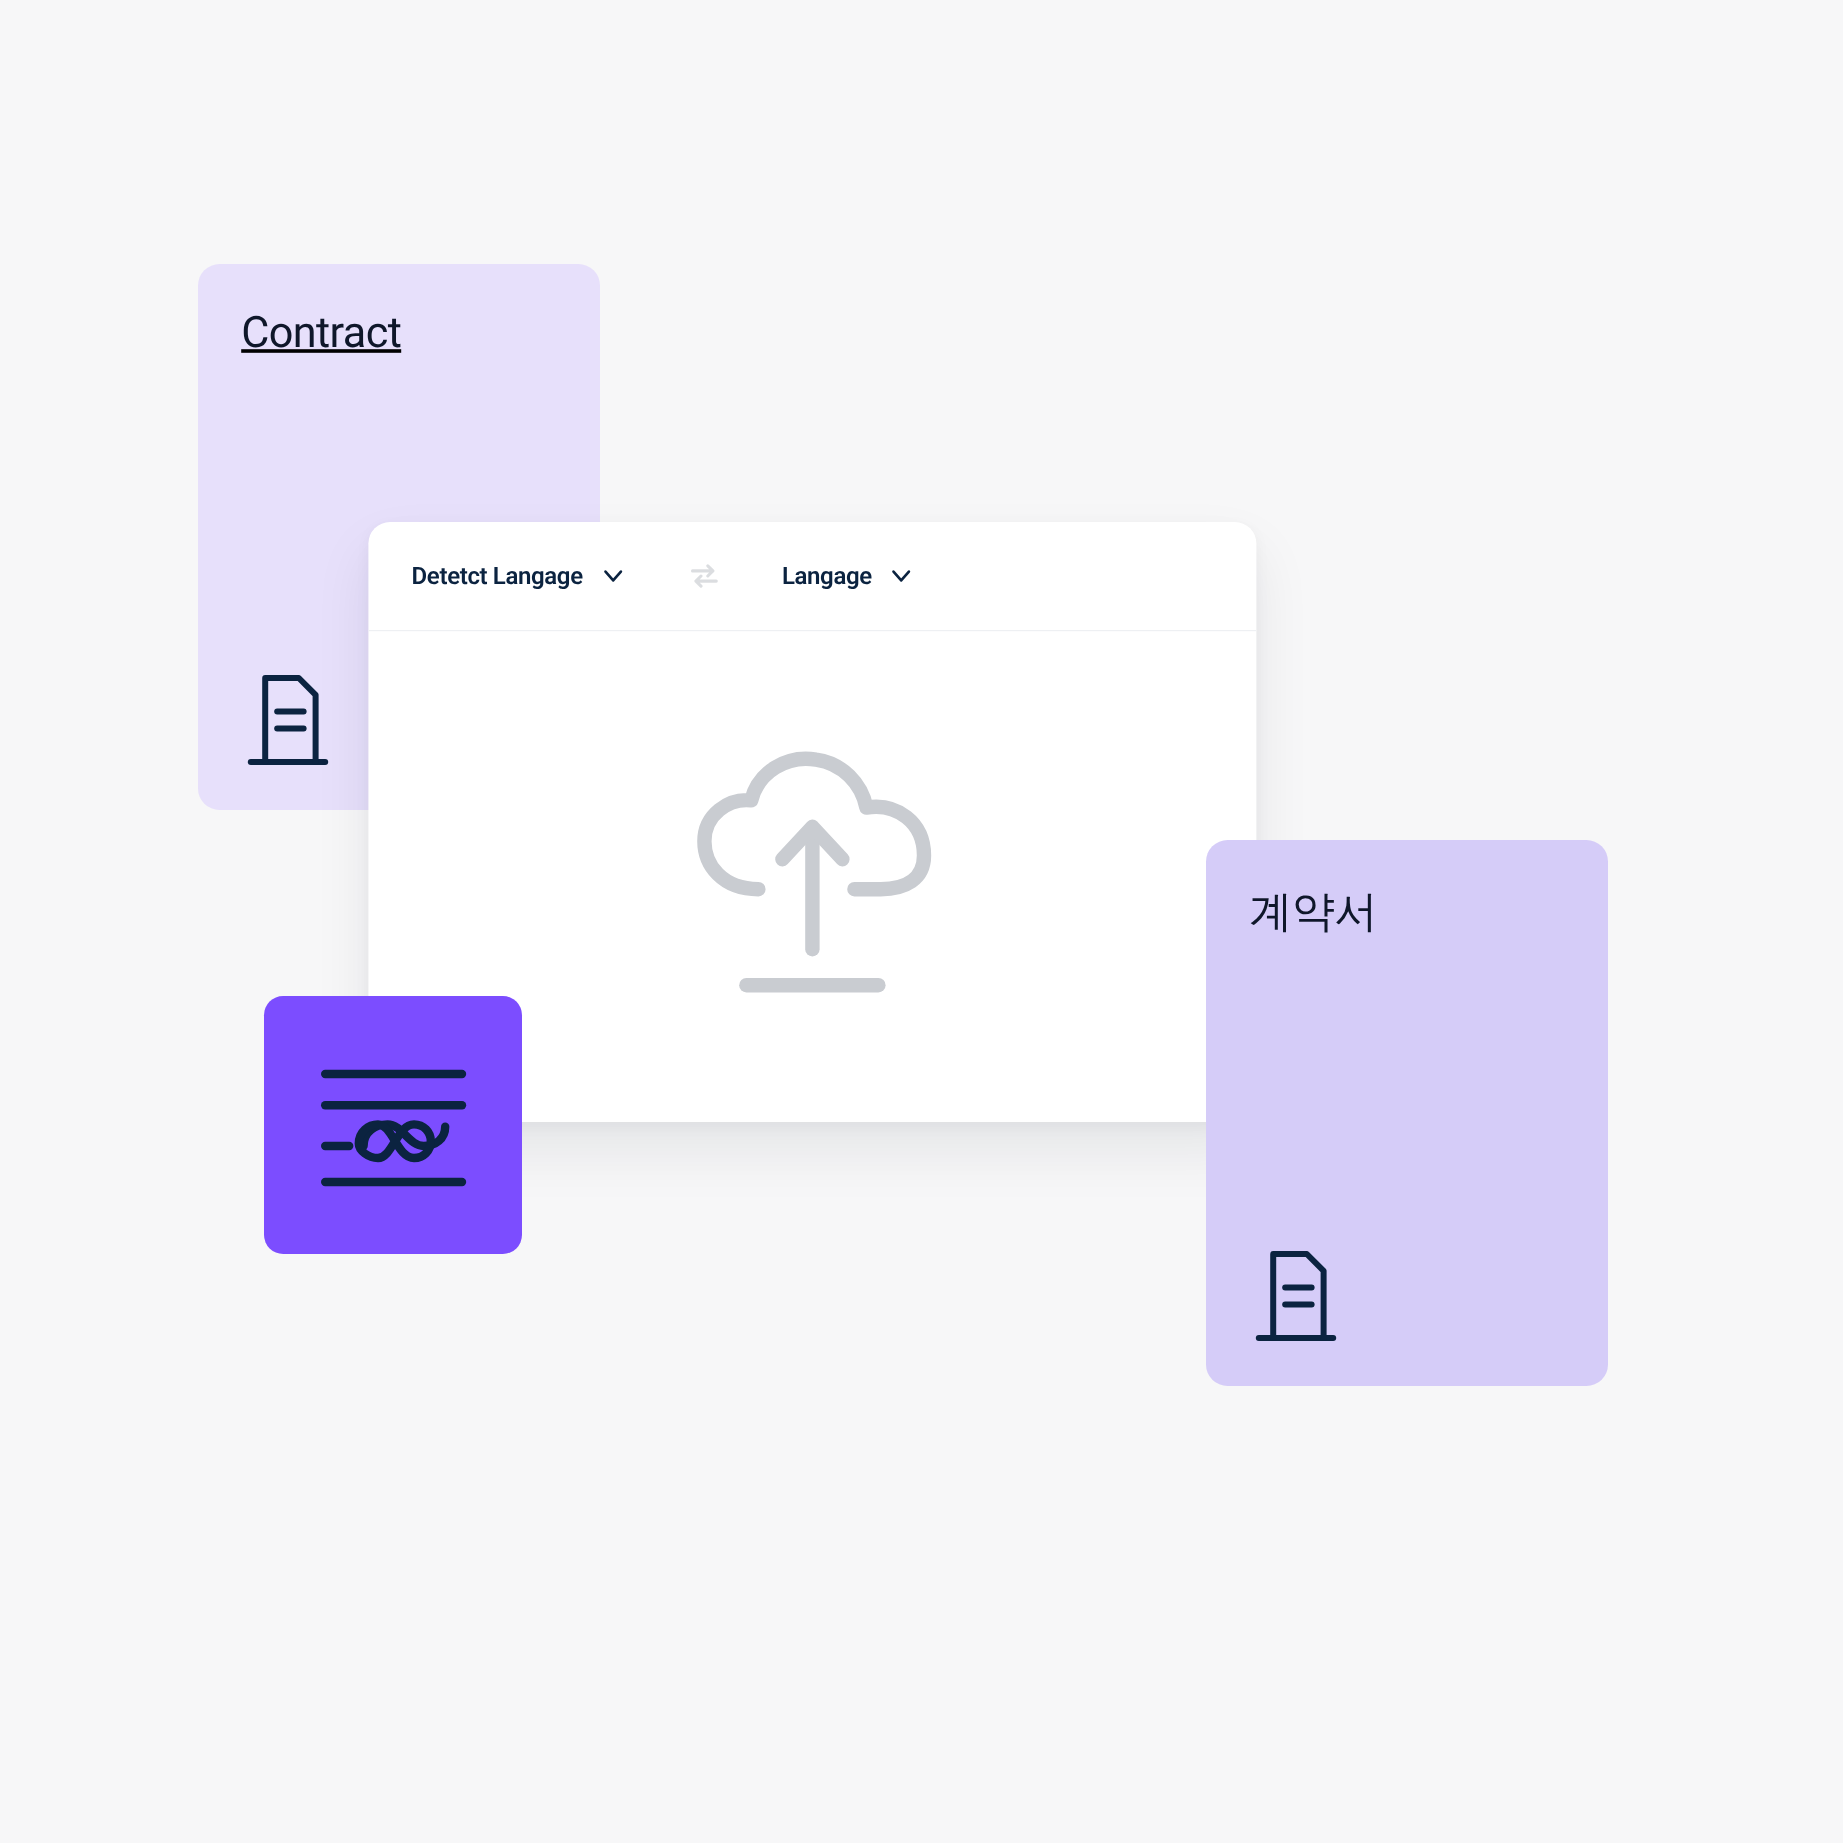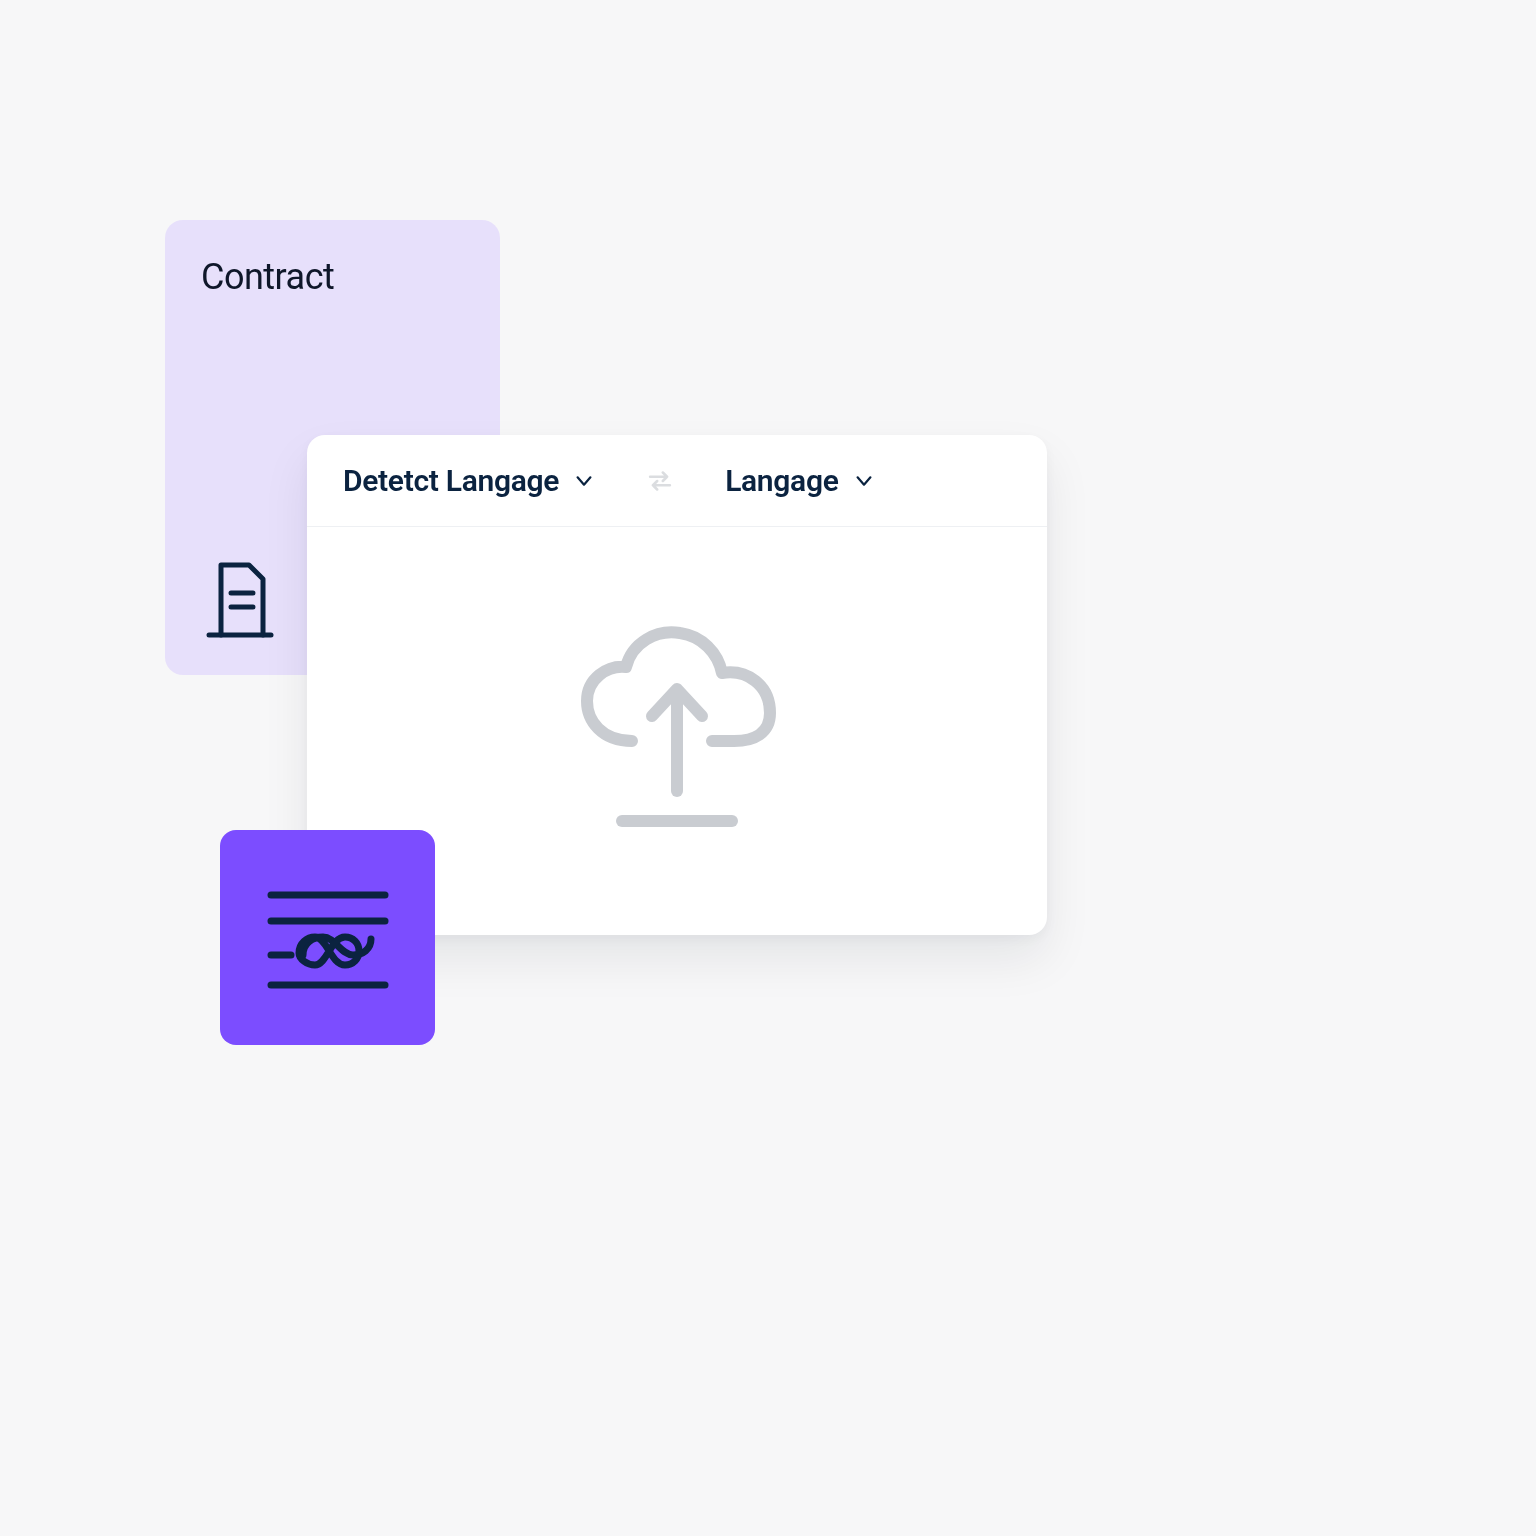--- a/index.html
+++ b/index.html
@@ -39,20 +39,21 @@
     }
     .doc-card .file-icon {
       display: flex;
       align-items: flex-end;
     }
     .card-source {
       top: 220px;
       left: 165px;
       width: 335px;
       height: 455px;
+      text-decoration: underline;
     }
     .card-target {
       top: 700px;
       left: 1005px;
       width: 335px;
       height: 455px;
       background: #d5ccf8;
     }
     
     .upload-panel {
@@ -76,21 +77,21 @@
       gap: 48px;
     }
     .lang-select {
       display: flex;
       align-items: center;
       gap: 14px;
       cursor: pointer;
     }
     .lang-select .label {
       color: #0b2340;
-      font-size: 30px;
+      font-size: 20px;
       font-weight: 600;
       letter-spacing: -0.3px;
     }
     .chev {
       width: 22px;
       height: 22px;
       flex: 0 0 auto;
     }
     .swap-icon {
       width: 34px;
@@ -195,14 +196,25 @@
                c0 -10 8 -16 16 -16
                c12 0 16 28 30 28
                c8 0 14 -6 14 -14
                c0 -8 -6 -14 -14 -14
                c-14 0 -18 28 -30 28
                c-8 0 -16 -6 -16 -12z" stroke="#0b2340" stroke-width="7" stroke-linecap="round" stroke-linejoin="round" fill="none"></path>
       <line x1="18" y1="122" x2="132" y2="122" stroke="#0b2340" stroke-width="7" stroke-linecap="round"></line>
     </svg>
   </div>
 
+  <div class="doc-card card-target">
+    <div class="title">계약서</div>
+    <div class="file-icon">
+      <svg width="86" height="100" viewBox="0 0 86 100" fill="none">
+        <path d="M8 88 H70" stroke="#0b2340" stroke-width="5" stroke-linecap="round"></path>
+        <path d="M20 88 V18 H48 L62 32 V88" stroke="#0b2340" stroke-width="5" stroke-linejoin="round" stroke-linecap="round" fill="none"></path>
+        <path d="M30 46 H52" stroke="#0b2340" stroke-width="5" stroke-linecap="round"></path>
+        <path d="M30 60 H52" stroke="#0b2340" stroke-width="5" stroke-linecap="round"></path>
+      </svg>
+    </div>
+  </div>
 
 </div>
 
 </body></html>

